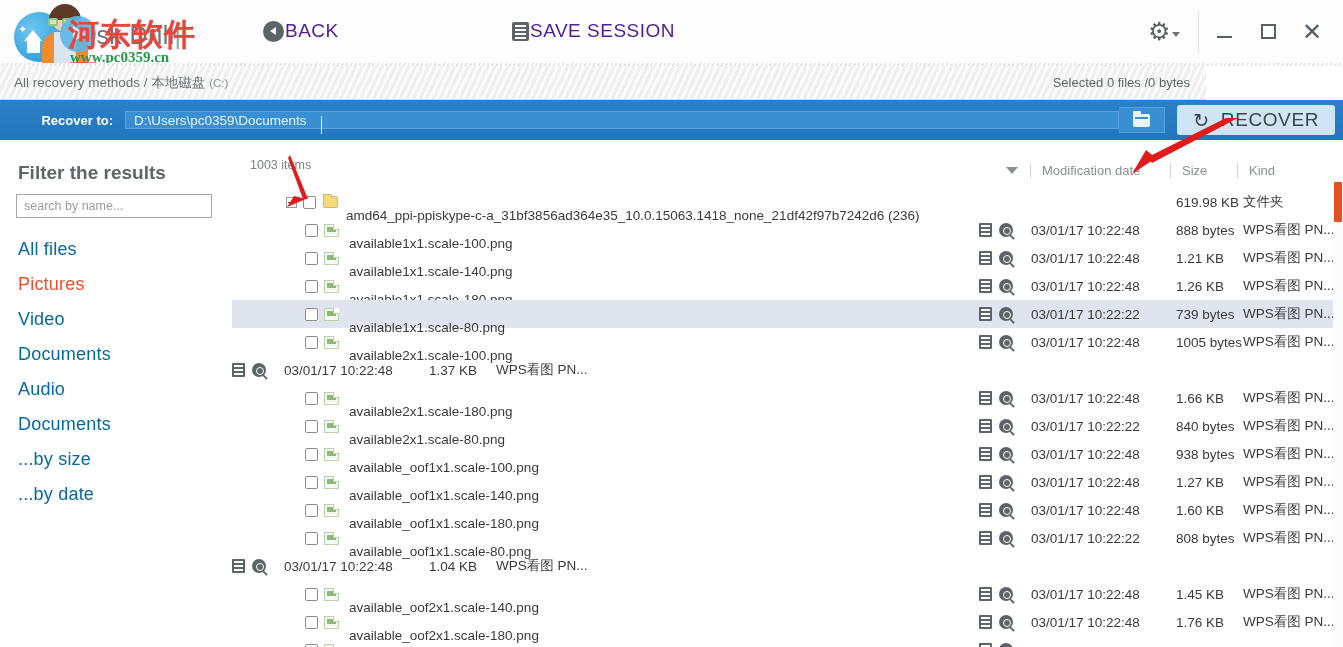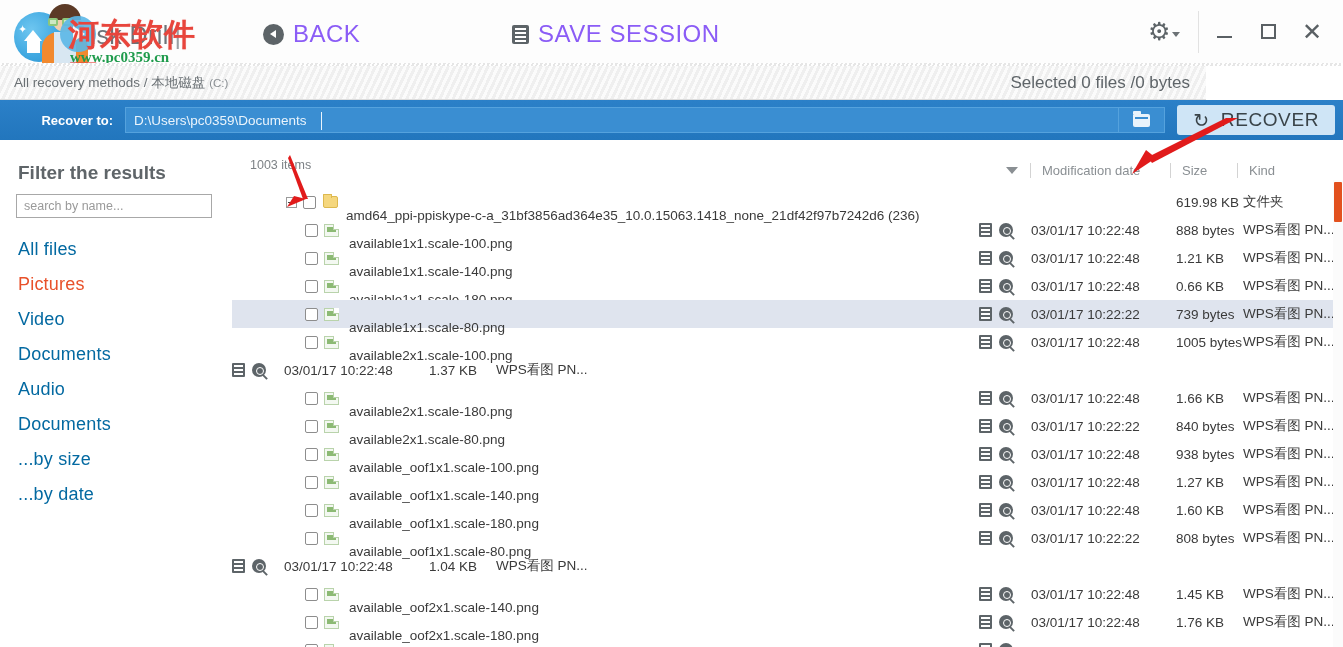--- a/index.html
+++ b/index.html
@@ -87,22 +87,22 @@
     font-family:"DejaVu Sans", sans-serif; letter-spacing:1px;
     text-shadow:0 0 1px rgba(232,69,60,.4);
   }
   .wm-url{
     position:absolute; left:60px; top:45px;
     font-size:15px; font-weight:bold; color:#1f9b4c;
     font-family:"Liberation Serif", serif;
   }
 
   .tb-btn{
-    display:flex; align-items:center; gap:9px;
-    font-size:24px; color:#8b5cf6; letter-spacing:.5px;
+    display:flex; align-items:center; gap:1px;
+    font-size:19px; color:#4c1d95; letter-spacing:.5px;
     cursor:pointer; user-select:none;
   }
   .tb-back{ position:absolute; left:263px; top:20px; }
   .tb-save{ position:absolute; left:512px; top:20px; }
   .ic-back{
     width:21px; height:21px; border-radius:50%; background:#5d6468;
     display:inline-flex; align-items:center; justify-content:center; flex:none;
   }
   .ic-back:after{
     content:""; width:0;height:0; margin-left:-2px;
@@ -141,34 +141,34 @@
   
   .crumbbar{
     position:absolute; left:0; top:66px; width:1206px; height:34px;
     background:repeating-linear-gradient(115deg,#fbfbfb 0 3px,#efefef 3px 6px);
     display:flex; align-items:center; justify-content:space-between;
     padding:0 16px 0 14px;
     border-bottom:1px solid #dcdcdc;
   }
   .crumb{ font-size:13.5px; color:#6a7074; }
   .crumb .sm{ font-size:11.5px; color:#8a8f93; }
-  .sel-status{ font-size:17px; color:#5f6569; }
+  .sel-status{ font-size:13px; color:#5f6569; }
 
   
   .recbar{
     position:absolute; left:0; top:100px; width:1343px; height:40px;
     background:linear-gradient(#2b80c8,#2276bd);
     display:flex; align-items:center; padding:0 8px 0 0;
   }
   .rec-label{
     width:125px; text-align:right; padding-right:12px;
     color:#ffffff; font-size:13px; font-weight:bold;
   }
   .path-field{
-    flex:1; height:26px; background:#3a8ed2; border:1px solid #55a2dd;
+    flex:1; height:18px; background:#3a8ed2; border:1px solid #55a2dd;
     display:flex; align-items:center; padding:0 8px;
     color:#eaf4fc; font-size:13.5px; position:relative;
   }
   .path-field .cursor{
     position:absolute; left:195px; top:4px; width:1px; height:18px; background:#eaf4fc;
   }
   .folder-btn{
     width:46px; height:26px; background:#3a8ed2; border:1px solid #55a2dd; border-left:none;
     display:flex; align-items:center; justify-content:center; cursor:pointer;
   }
@@ -452,21 +452,21 @@
           <div class="name-cell">
             <div class="cb" style="margin-left: 73px;"></div>
             <div class="file-sm"></div>
             <div class="fname">available1x1.scale-180.png</div>
           </div>
           <div class="act-icons">
             <div class="ic-doc"></div>
             <div class="ic-mag"></div>
           </div>
           <div class="c-date">03/01/17 10:22:48</div>
-          <div class="c-size">0.66 KB</div>
+          <div class="c-size">1.26 KB</div>
           <div class="c-kind">WPS看图 PN...</div>
         </div>
         <div class="row sel">
           <div class="name-cell">
             <div class="cb" style="margin-left: 73px;"></div>
             <div class="file-sm"></div>
             <div class="fname">available1x1.scale-80.png</div>
           </div>
           <div class="act-icons">
             <div class="ic-doc"></div>

